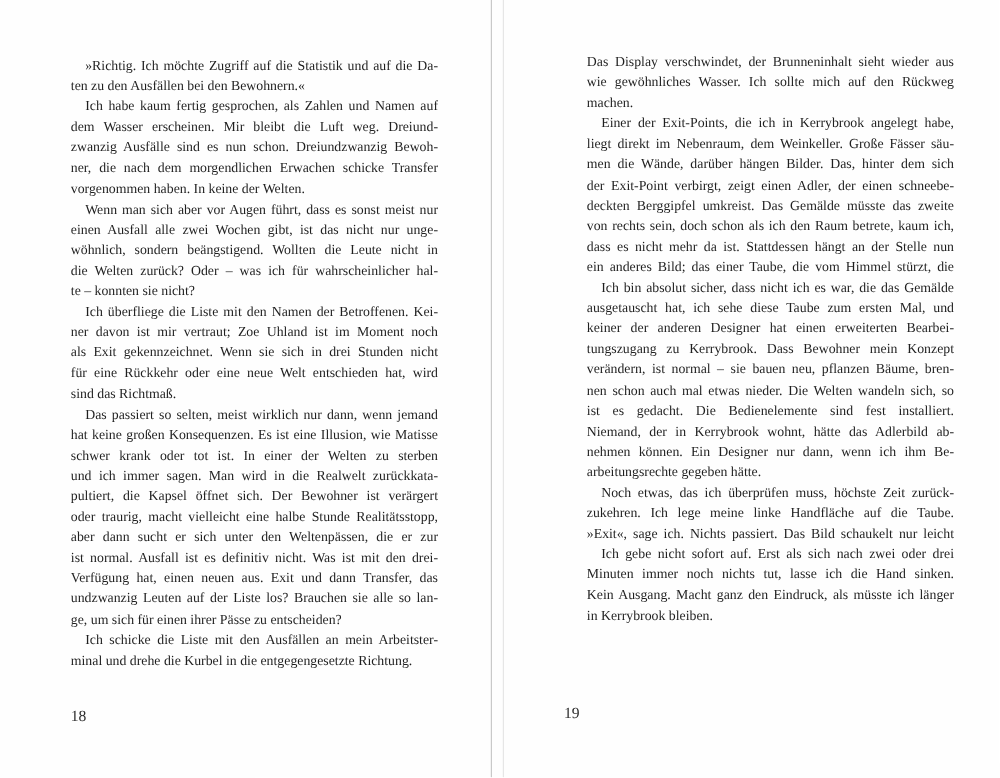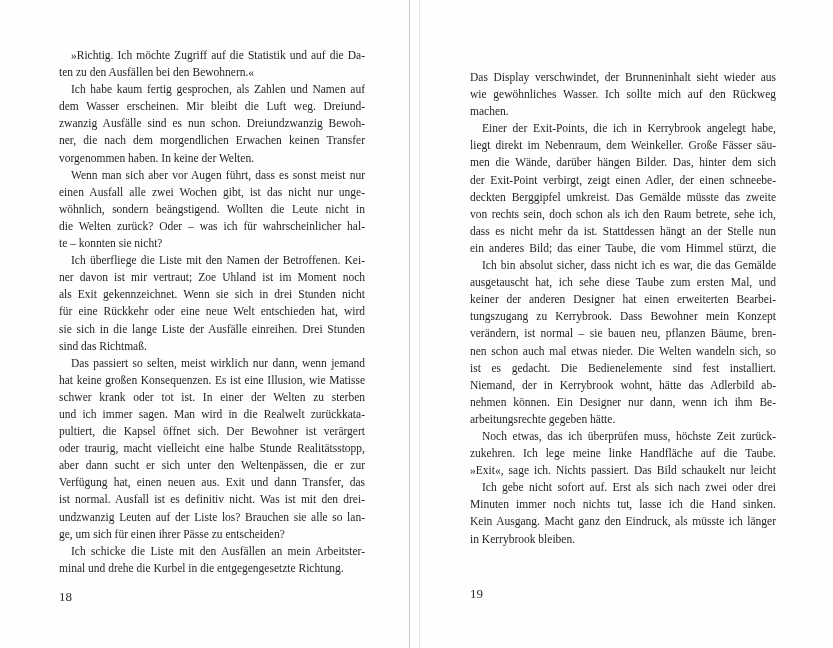--- a/index.html
+++ b/index.html
@@ -20,21 +20,21 @@
     top: 0; height: 648px; width: 1px;
   }
   .g1 { left: 409px; background: #c9c9c9; }
   .g2 { left: 419px; background: #e6e6e6; }
   .text-block {
     position: absolute;
     width: 306px;
     font-size: 11.5px;
   }
   #left-text  { left: 59px;  top: 47px; }
-  #right-text { left: 470px; top: 44px; margin-top: 25px; }
+  #right-text { left: 489px; top: 44px; }
   .line {
     height: 17.1px;
     line-height: 17.1px;
     text-align: justify;
     text-align-last: justify;
     overflow: hidden;
   }
   .line.last { text-align-last: left; }
   .line.indent { text-indent: 12px; }
   .page-number {
@@ -52,58 +52,57 @@
 
   <div class="gutter-line g1"></div>
   <div class="gutter-line g2"></div>
 
   <div class="text-block" id="left-text">
       <div class="line indent">»Richtig. Ich möchte Zugriff auf die Statistik und auf die Da-</div>
       <div class="line last">ten zu den Ausfällen bei den Bewohnern.«</div>
       <div class="line indent">Ich habe kaum fertig gesprochen, als Zahlen und Namen auf</div>
       <div class="line">dem Wasser erscheinen. Mir bleibt die Luft weg. Dreiund-</div>
       <div class="line">zwanzig Ausfälle sind es nun schon. Dreiundzwanzig Bewoh-</div>
-      <div class="line">ner, die nach dem morgendlichen Erwachen keinen Transfer</div>
+      <div class="line">ner, die nach dem morgendlichen Erwachen schicke Transfer</div>
       <div class="line last">vorgenommen haben. In keine der Welten.</div>
       <div class="line indent">Wenn man sich aber vor Augen führt, dass es sonst meist nur</div>
       <div class="line">einen Ausfall alle zwei Wochen gibt, ist das nicht nur unge-</div>
       <div class="line">wöhnlich, sondern beängstigend. Wollten die Leute nicht in</div>
       <div class="line">die Welten zurück? Oder – was ich für wahrscheinlicher hal-</div>
       <div class="line last">te – konnten sie nicht?</div>
       <div class="line indent">Ich überfliege die Liste mit den Namen der Betroffenen. Kei-</div>
       <div class="line">ner davon ist mir vertraut; Zoe Uhland ist im Moment noch</div>
       <div class="line">als Exit gekennzeichnet. Wenn sie sich in drei Stunden nicht</div>
       <div class="line">für eine Rückkehr oder eine neue Welt entschieden hat, wird</div>
-      <div class="line">sie sich in die lange Liste der Ausfälle einreihen. Drei Stunden</div>
       <div class="line last">sind das Richtmaß.</div>
       <div class="line indent">Das passiert so selten, meist wirklich nur dann, wenn jemand</div>
       <div class="line">hat keine großen Konsequenzen. Es ist eine Illusion, wie Matisse</div>
       <div class="line">schwer krank oder tot ist. In einer der Welten zu sterben</div>
       <div class="line">und ich immer sagen. Man wird in die Realwelt zurückkata-</div>
       <div class="line">pultiert, die Kapsel öffnet sich. Der Bewohner ist verärgert</div>
       <div class="line">oder traurig, macht vielleicht eine halbe Stunde Realitätsstopp,</div>
       <div class="line">aber dann sucht er sich unter den Weltenpässen, die er zur</div>
+      <div class="line">ist normal. Ausfall ist es definitiv nicht. Was ist mit den drei-</div>
       <div class="line">Verfügung hat, einen neuen aus. Exit und dann Transfer, das</div>
-      <div class="line">ist normal. Ausfall ist es definitiv nicht. Was ist mit den drei-</div>
       <div class="line">undzwanzig Leuten auf der Liste los? Brauchen sie alle so lan-</div>
       <div class="line last">ge, um sich für einen ihrer Pässe zu entscheiden?</div>
       <div class="line indent">Ich schicke die Liste mit den Ausfällen an mein Arbeitster-</div>
       <div class="line last">minal und drehe die Kurbel in die entgegengesetzte Richtung.</div>
     </div>
 
   <div class="text-block" id="right-text">
       <div class="line">Das Display verschwindet, der Brunneninhalt sieht wieder aus</div>
       <div class="line">wie gewöhnliches Wasser. Ich sollte mich auf den Rückweg</div>
       <div class="line last">machen.</div>
       <div class="line indent">Einer der Exit-Points, die ich in Kerrybrook angelegt habe,</div>
       <div class="line">liegt direkt im Nebenraum, dem Weinkeller. Große Fässer säu-</div>
       <div class="line">men die Wände, darüber hängen Bilder. Das, hinter dem sich</div>
       <div class="line">der Exit-Point verbirgt, zeigt einen Adler, der einen schneebe-</div>
       <div class="line">deckten Berggipfel umkreist. Das Gemälde müsste das zweite</div>
-      <div class="line">von rechts sein, doch schon als ich den Raum betrete, sehe ich,</div>
+      <div class="line">von rechts sein, doch schon als ich den Raum betrete, kaum ich,</div>
       <div class="line">dass es nicht mehr da ist. Stattdessen hängt an der Stelle nun</div>
       <div class="line">ein anderes Bild; das einer Taube, die vom Himmel stürzt, die</div>
       <div class="line indent">Ich bin absolut sicher, dass nicht ich es war, die das Gemälde</div>
       <div class="line">ausgetauscht hat, ich sehe diese Taube zum ersten Mal, und</div>
       <div class="line">keiner der anderen Designer hat einen erweiterten Bearbei-</div>
       <div class="line">tungszugang zu Kerrybrook. Dass Bewohner mein Konzept</div>
       <div class="line">verändern, ist normal – sie bauen neu, pflanzen Bäume, bren-</div>
       <div class="line">nen schon auch mal etwas nieder. Die Welten wandeln sich, so</div>
       <div class="line">ist es gedacht. Die Bedienelemente sind fest installiert.</div>
       <div class="line">Niemand, der in Kerrybrook wohnt, hätte das Adlerbild ab-</div>

